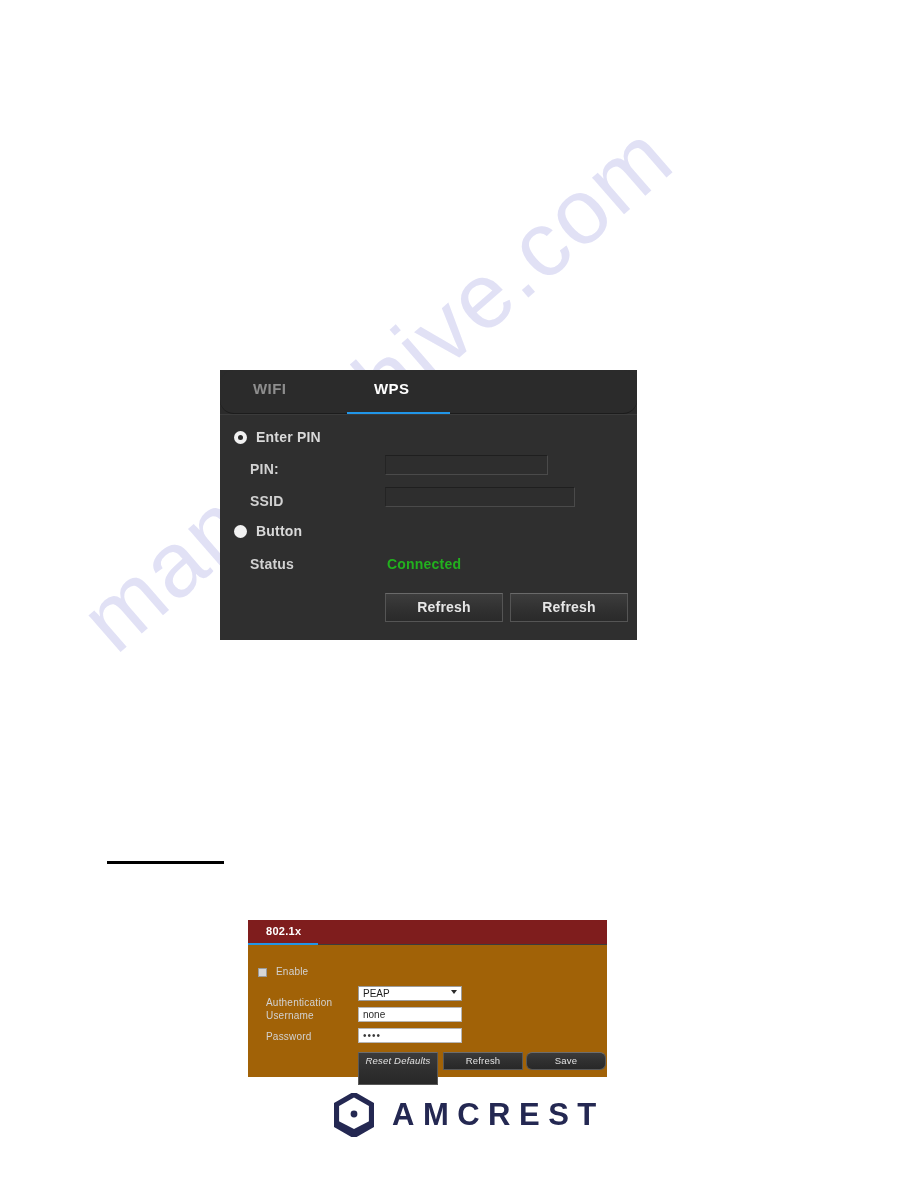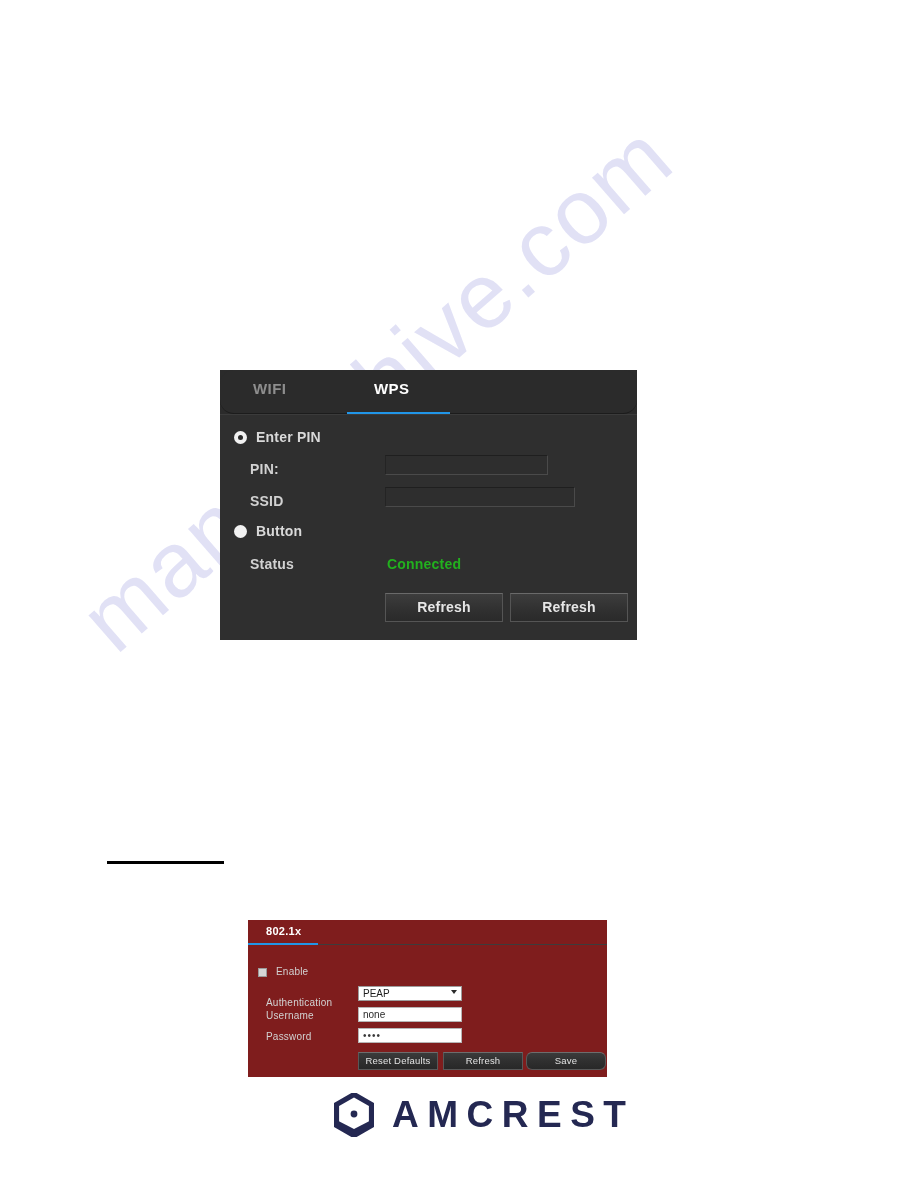--- a/index.html
+++ b/index.html
@@ -206,21 +206,21 @@
     position: absolute;
     left: 70px;
     bottom: 0;
     right: 0;
     height: 1px;
     background: #3c3c3c;
   }
   #dot1x-body {
     position: relative;
     height: 132px;
-    background: #7f1d1d;
+    background: #a16207;
   }
   .chk-box {
     position: absolute;
     width: 9px;
     height: 9px;
     background: #d6d6d6;
     border: 1px solid #9a9a9a;
     box-sizing: border-box;
   }
   .small-label {
@@ -284,21 +284,21 @@
     left: 334px;
     top: 1093px;
     display: flex;
     align-items: center;
     z-index: 10;
   }
   #brand-mark { width: 40px; height: 44px; flex: 0 0 auto; }
   #brand-word {
     margin-left: 18px;
     color: #242852;
-    font-size: 37px;
+    font-size: 31px;
     font-weight: bold;
     letter-spacing: 8.5px;
     font-family: "Liberation Sans", sans-serif;
   }
 </style>
 </head>
 <body>
 
 <div id="watermark">
   <div class="wm-text">manualshive.com</div>
@@ -359,21 +359,21 @@
       <span>PEAP</span>
       <span class="caret"></span>
     </div>
 
     <div class="small-label" style="left:18px; top:65px;">Username</div>
     <div class="white-input" style="left:110px; top:62px; width:104px;">none</div>
 
     <div class="small-label" style="left:18px; top:86px;">Password</div>
     <div class="white-input pw-dots" style="left:110px; top:83px; width:104px;">••••</div>
 
-    <div class="small-btn" style="left:110px; top:107px; width:80px; height:18px; line-height:16px;">Reset Defaults</div>
+    <div class="small-btn" style="left:110px; top:107px; width:80px; height:33px; line-height:16px;font-style:italic;">Reset Defaults</div>
     <div class="small-btn" style="left:195px; top:107px; width:80px; height:18px; line-height:16px;">Refresh</div>
     <div class="small-btn" style="left:278px; top:107px; width:80px; height:18px; line-height:16px;border-radius:6px;">Save</div>
 
   </div>
 </div>
 
 <div id="brand">
   <svg id="brand-mark" viewBox="0 0 40 44">
     <path d="M20 1.5 L37.5 11.5 L37.5 32.5 L20 42.5 L2.5 32.5 L2.5 11.5 Z" fill="none" stroke="#242852" stroke-width="5.2" stroke-linejoin="miter"></path>
     <path d="M20 42.5 L2.5 32.5 L2.5 27 L20 36 L37.5 27 L37.5 32.5 Z" fill="#242852"></path>

